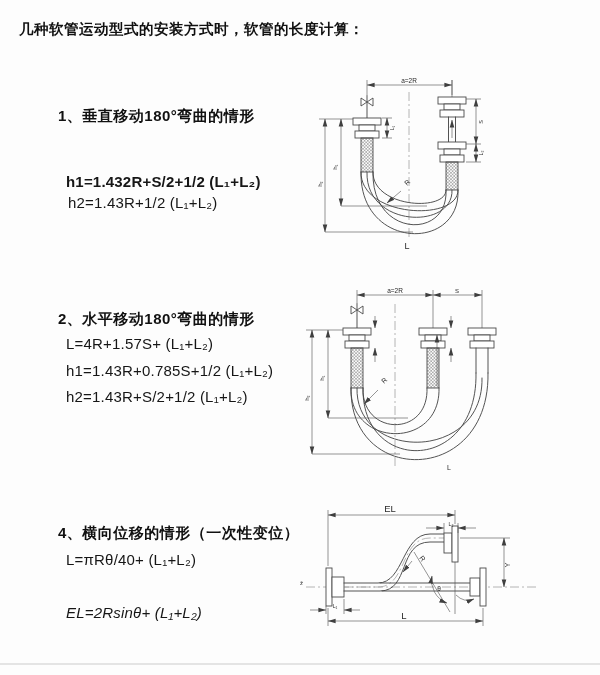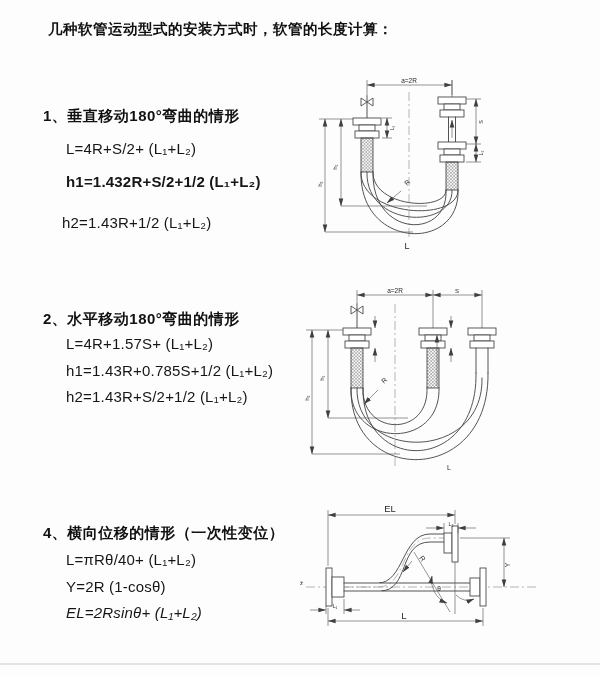--- a/index.html
+++ b/index.html
@@ -3,21 +3,21 @@
 <meta charset="utf-8">
 <style>
   html,body{margin:0;padding:0;background:#ffffff;}
   #page{
     position:relative;width:600px;height:675px;background:#fdfdfd;
     font-family:"Liberation Sans","DejaVu Sans",sans-serif;color:#1a1a1a;
     overflow:hidden;
   }
   .abs{position:absolute;}
   .title{font-size:14.5px;font-weight:bold;letter-spacing:0.5px;color:#111;}
-  .heading{font-size:15px;font-weight:bold;letter-spacing:0.5px;color:#111;}
+  .heading{font-size:15px;font-weight:bold;letter-spacing:0.5px;color:#111;margin-left:15px;}
   .formula{font-size:15px;color:#161616;letter-spacing:0.2px;}
   svg{overflow:visible;}
   svg text{font-family:"Liberation Sans","DejaVu Sans",sans-serif;fill:#2a2a2a;}
   .ln{stroke:#4a4a4a;stroke-width:0.95;fill:none;stroke-linecap:round;}
   .tn{stroke:#4f4f4f;stroke-width:0.6;fill:none;}
   .cl{stroke:#8f8f8f;stroke-width:0.65;fill:none;stroke-dasharray:9 3 2 3;}
   .fl{fill:#ffffff;stroke:#4a4a4a;stroke-width:0.9;}
   .brd{fill:url(#br);stroke:#4a4a4a;stroke-width:0.9;}
   .vlv{fill:#ffffff;stroke:#4a4a4a;stroke-width:0.9;}
   .bottom-rule{position:absolute;left:0;top:663px;width:600px;height:2px;background:#e4e4e4;}
@@ -31,26 +31,25 @@
     <defs>
       <marker id="arr" viewBox="0 0 8 6" markerWidth="8" markerHeight="6" refX="7.6" refY="3" orient="auto-start-reverse" markerUnits="userSpaceOnUse">
         <path d="M0,0.7 L8,3 L0,5.3 Z" fill="#3f3f3f"></path>
       </marker>
       <pattern id="br" width="3.2" height="3.2" patternUnits="userSpaceOnUse">
         <path d="M0,0 L3.2,3.2 M3.2,0 L0,3.2" stroke="#6d6d6d" stroke-width="0.45"></path>
       </pattern>
     </defs>
   </svg>
 
-  <div class="abs title" style="left:48px;top:20px;text-align:right;">几种软管运动型式的安装方式时，软管的长度计算：</div>
+  <div class="abs title" style="left:19px;top:20px;text-align:right;">几种软管运动型式的安装方式时，软管的长度计算：</div>
 
   <div class="abs heading" style="left:43px;top:107px;">1、垂直移动180°弯曲的情形</div>
-  <div class="abs formula" style="left:66px;top:140px;">L=4R+S/2+ (L₁+L₂)</div>
   <div class="abs formula" style="left:66px;top:173px;font-weight:bold;">h1=1.432R+S/2+1/2 (L₁+L₂)</div>
-  <div class="abs formula" style="left:62px;top:194px;margin-top:20px;">h2=1.43R+1/2 (L₁+L₂)</div>
+  <div class="abs formula" style="left:68px;top:194px;">h2=1.43R+1/2 (L₁+L₂)</div>
 
   <svg class="abs" style="left:315px;top:72px;" width="280" height="192" viewBox="0 0 280 192">
 
     <path class="cl" d="M94,20 V168"></path>
 
     <path class="tn" d="M52,8 V24 M137,8 V23"></path>
     <path class="tn" d="M52,13 H137" marker-start="url(#arr)" marker-end="url(#arr)"></path>
     <text x="94" y="10.5" font-size="6.5" text-anchor="middle">a=2R</text>
 
     <path class="ln" d="M52,24 V46"></path>
@@ -171,21 +170,20 @@
     <text x="24" y="100" font-size="5.5" text-anchor="middle" transform="rotate(-90 24 100)">h₁</text>
     <path class="tn" d="M12,52 V176" marker-start="url(#arr)" marker-end="url(#arr)"></path>
     <path class="tn" d="M12,176 H100"></path>
     <text x="8.5" y="120" font-size="5.5" text-anchor="middle" transform="rotate(-90 8.5 120)">h₂</text>
 
     <text x="149" y="192" font-size="7" text-anchor="middle">L</text>
   </svg>
 
   <div class="abs heading" style="left:43px;top:524px;">4、横向位移的情形（一次性变位）</div>
   <div class="abs formula" style="left:66px;top:551px;">L=πRθ/40+ (L₁+L₂)</div>
-  <div class="abs formula" style="left:66px;top:578px;">Y=2R (1-cosθ)</div>
   <div class="abs formula" style="left:66px;top:604px;font-style:italic;">EL=2Rsinθ+ (L₁+L₂)</div>
 
   <svg class="abs" style="left:298px;top:500px;" width="302" height="170" viewBox="0 0 302 170">
 
     <path class="cl" d="M8,87 H238"></path>
     <text x="2" y="84.5" font-size="6">z̄</text>
 
     <g>
       <rect class="fl" x="28" y="68" width="6" height="38"></rect>
       <rect class="fl" x="34" y="77" width="12" height="20"></rect>

